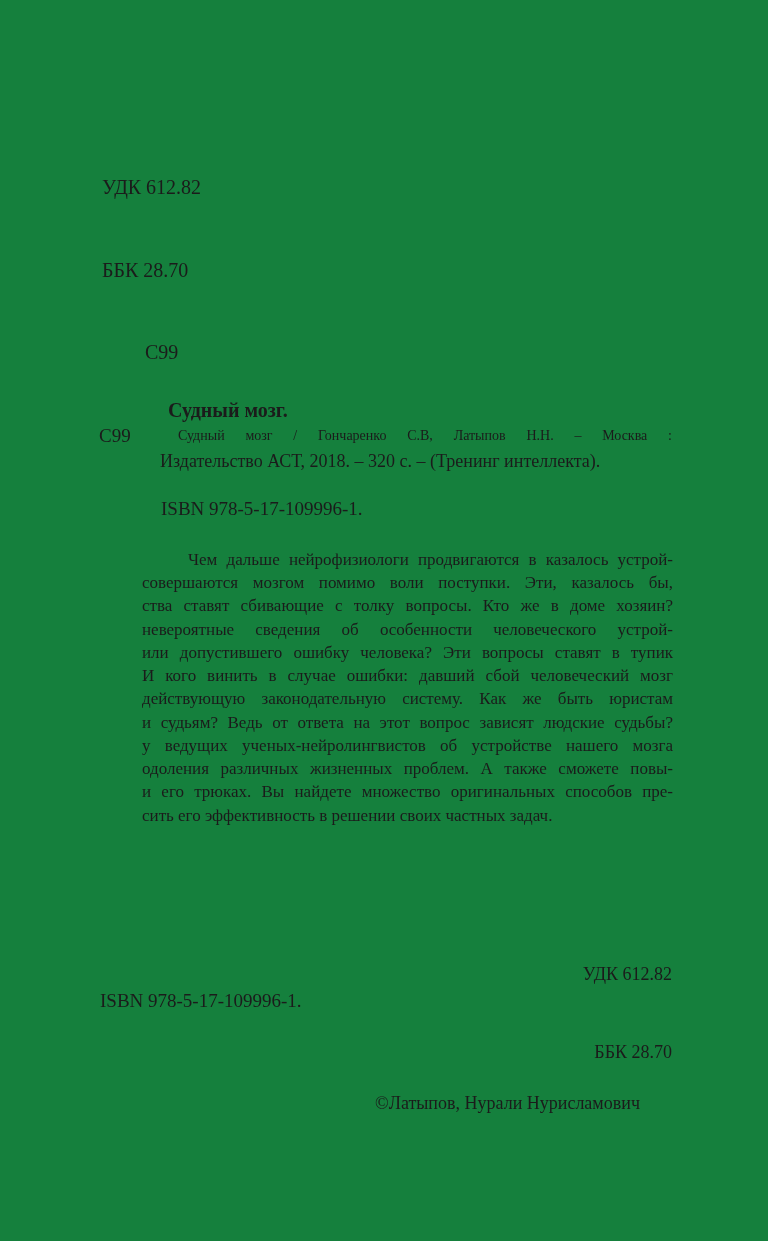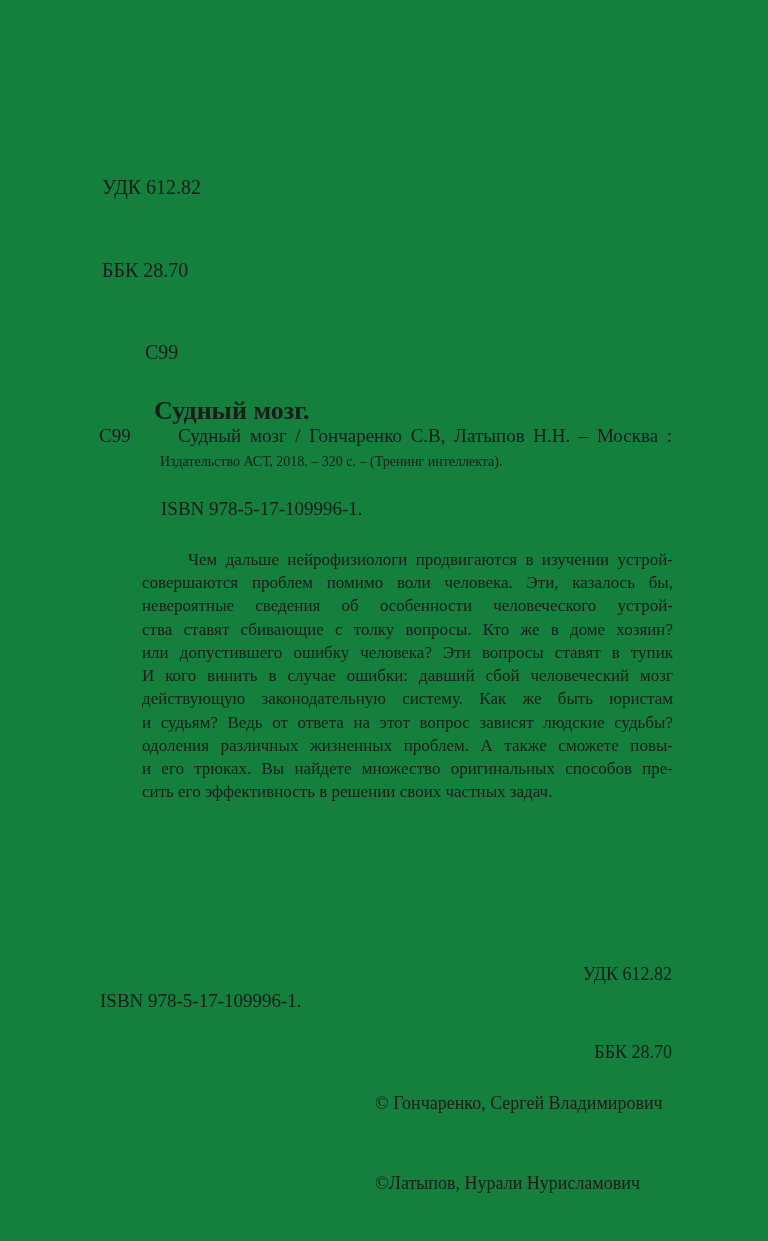--- a/index.html
+++ b/index.html
@@ -23,47 +23,47 @@
     left: 102px;
     top: 119px;
     font-size: 20px;
     line-height: 27.5px;
     white-space: pre;
   }
   #top-codes .code-indent { padding-left: 43px; }
 
   
   #biblio-title {
-    left: 154px;
+    left: 168px;
     top: 398px;
-    font-size: 26px;
+    font-size: 20px;
     font-weight: bold;
     line-height: 25px;
     white-space: pre;
   }
   #biblio-code {
     left: 99px;
     top: 423px;
     font-size: 19px;
     line-height: 25px;
     white-space: pre;
   }
   #biblio-line1 {
     left: 178px;
     top: 423px;
     width: 494px;
-    font-size: 19px;
+    font-size: 14px;
     line-height: 25px;
     text-align: justify;
     text-align-last: justify;
   }
   #biblio-line2 {
     left: 160px;
     top: 449px;
-    font-size: 14px;
+    font-size: 18px;
     line-height: 25px;
     white-space: pre;
   }
   #isbn-top {
     left: 161px;
     top: 496px;
     font-size: 19px;
     line-height: 25px;
     white-space: pre;
   }
@@ -129,39 +129,39 @@
 
   <div class="abs" id="biblio-code">С99</div>
 
   <div class="abs" id="biblio-line1">Судный мозг / Гончаренко С.В, Латыпов Н.Н. – Москва :</div>
 
   <div class="abs" id="biblio-line2">Издательство АСТ, 2018. – 320 с. – (Тренинг интеллекта).</div>
 
   <div class="abs" id="isbn-top">ISBN 978-5-17-109996-1.</div>
 
   <div class="abs" id="annotation">
-    <div class="line first">Чем дальше нейрофизиологи продвигаются в изучении устрой-</div>
-    <div class="line">совершаются проблем помимо воли человека. Эти, казалось бы,</div>
+    <div class="line first">Чем дальше нейрофизиологи продвигаются в казалось устрой-</div>
+    <div class="line">совершаются мозгом помимо воли поступки. Эти, казалось бы,</div>
+    <div class="line">ства ставят сбивающие с толку вопросы. Кто же в доме хозяин?</div>
     <div class="line">невероятные сведения об особенности человеческого устрой-</div>
-    <div class="line">ства ставят сбивающие с толку вопросы. Кто же в доме хозяин?</div>
     <div class="line">или допустившего ошибку человека? Эти вопросы ставят в тупик</div>
     <div class="line">И кого винить в случае ошибки: давший сбой человеческий мозг</div>
     <div class="line">действующую законодательную систему. Как же быть юристам</div>
     <div class="line">и судьям? Ведь от ответа на этот вопрос зависят людские судьбы?</div>
+    <div class="line">у ведущих ученых-нейролингвистов об устройстве нашего мозга</div>
     <div class="line">одоления различных жизненных проблем. А также сможете повы-</div>
     <div class="line">и его трюках. Вы найдете множество оригинальных способов пре-</div>
     <div class="line last">сить его эффективность в решении своих частных задач.</div>
   </div>
 
   <div class="abs" id="bottom-codes">
     <div>УДК 612.82</div>
     <div>ББК 28.70</div>
   </div>
 
   <div class="abs" id="isbn-bottom">ISBN 978-5-17-109996-1.</div>
 
   <div class="abs" id="copyright">
-    <div>© Гончаренко, Сергей Владимирович</div>
     <div>©Латыпов, Нурали Нурисламович</div>
     
   </div>
 
 </div>
 
 </body></html>

